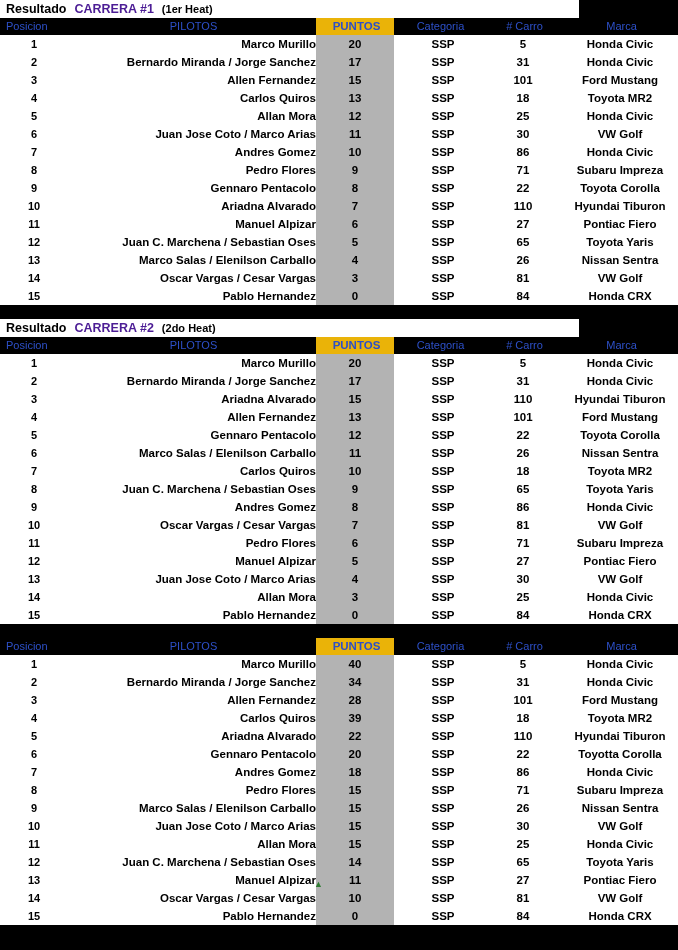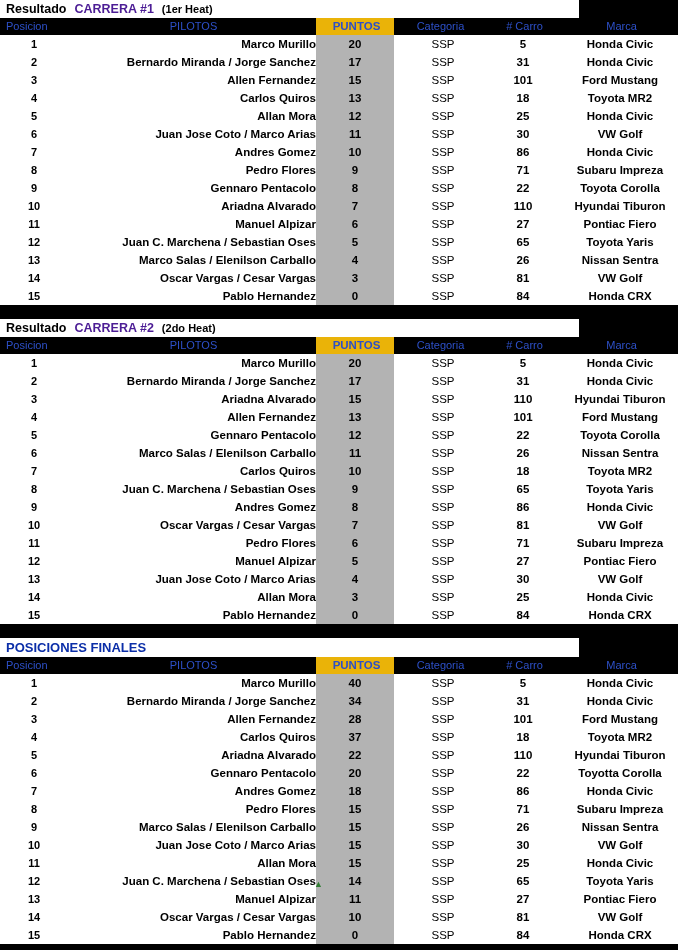--- a/index.html
+++ b/index.html
@@ -106,21 +106,21 @@
   }
   tbody td.td-pil {
     text-align: right;
     padding-left: 6px;
     font-weight: bold;
   }
   tbody td.td-pts {
     background: #b3b3b3;
     font-weight: bold;
   }
-  tbody td.td-cat { font-weight: normal; padding-left: 8px; }
+  tbody td.td-cat { font-weight: bold; padding-left: 8px; }
   tbody td.td-car { font-weight: bold; }
   tbody td.td-mar { font-weight: bold; }
 
   tbody tr.last td { border-bottom: 0; }
 
   .gap {
     height: 14px;
     background: #000000;
   }
   .arrow-marker {
@@ -433,23 +433,20 @@
             <td class="td-car">84</td>
             <td class="td-mar">Honda CRX</td>
           </tr>
         </tbody>
     </table>
   </div>
 
   <div class="gap"></div>
 
   <div class="section">
-    <div class="sec-title-bar">
-      <span class="sec-title-finales">POSICIONES FINALES</span>
-    </div>
     <table class="grid">
       <colgroup>
         <col class="c-pos">
           <col class="c-pil">
           <col class="c-pts">
           <col class="c-cat">
           <col class="c-car">
           <col class="c-mar">
       </colgroup>
       <thead>
@@ -483,21 +480,21 @@
             <td class="td-pos">3</td>
             <td class="td-pil">Allen Fernandez</td>
             <td class="td-pts">28</td>
             <td class="td-cat">SSP</td>
             <td class="td-car">101</td>
             <td class="td-mar">Ford Mustang</td>
           </tr>
           <tr>
             <td class="td-pos">4</td>
             <td class="td-pil">Carlos Quiros</td>
-            <td class="td-pts">37</td>
+            <td class="td-pts">39</td>
             <td class="td-cat">SSP</td>
             <td class="td-car">18</td>
             <td class="td-mar">Toyota MR2</td>
           </tr>
           <tr>
             <td class="td-pos">5</td>
             <td class="td-pil">Ariadna Alvarado</td>
             <td class="td-pts">22</td>
             <td class="td-cat">SSP</td>
             <td class="td-car">110</td>

